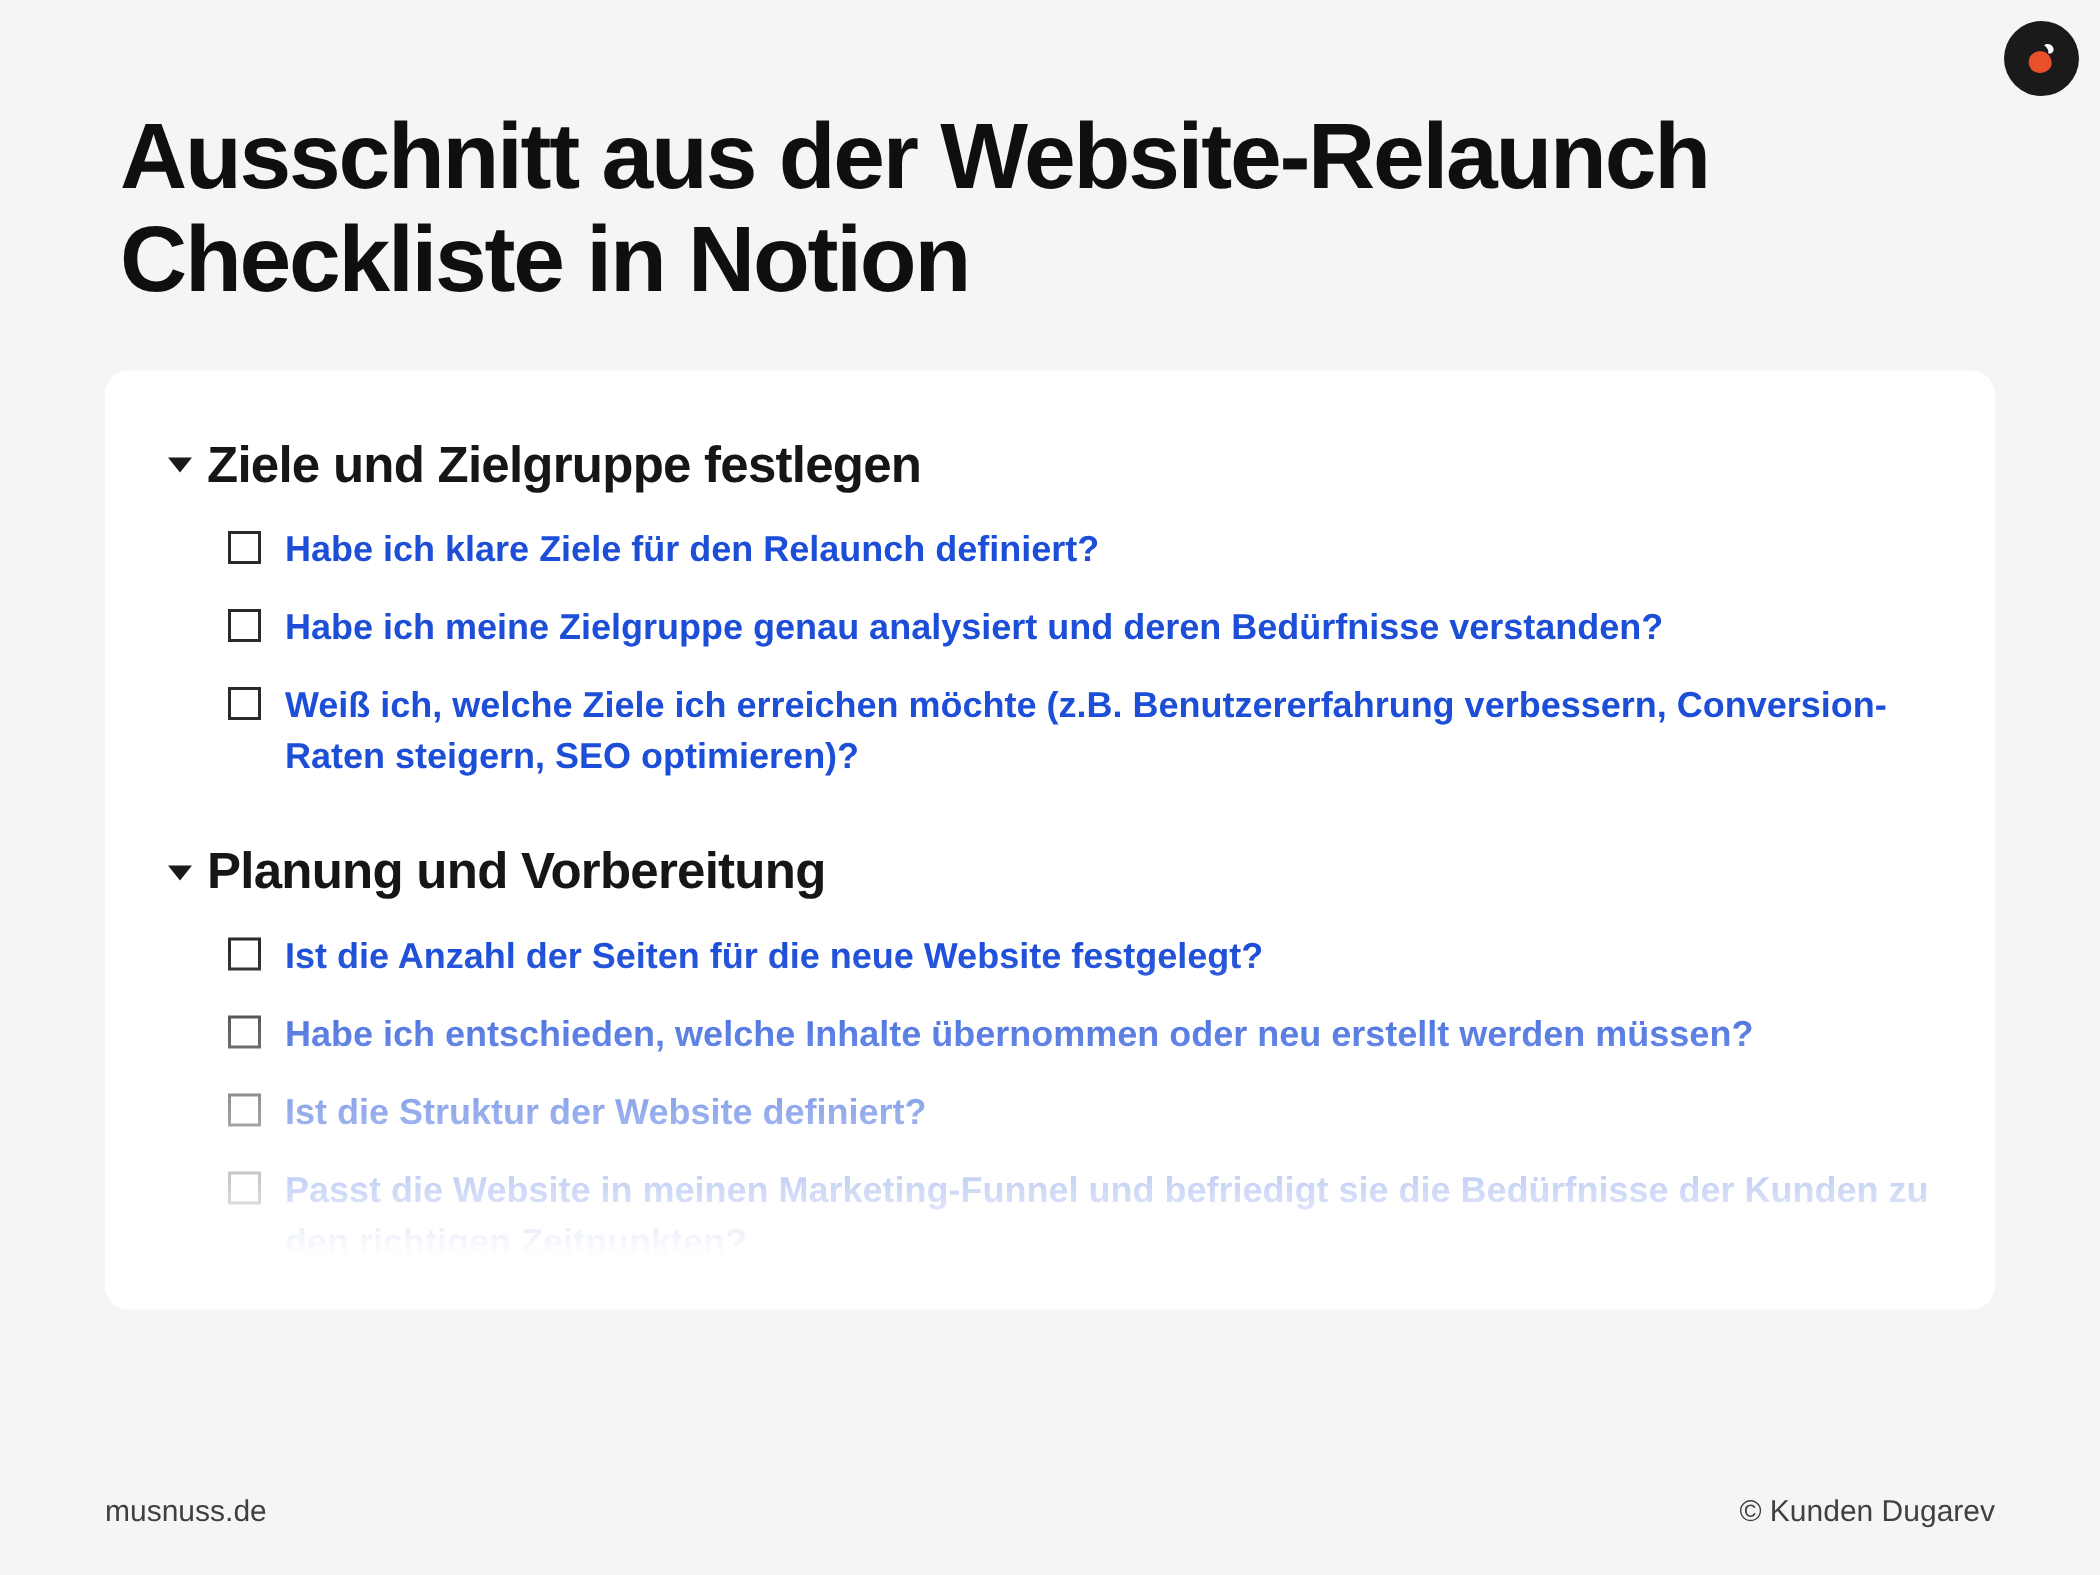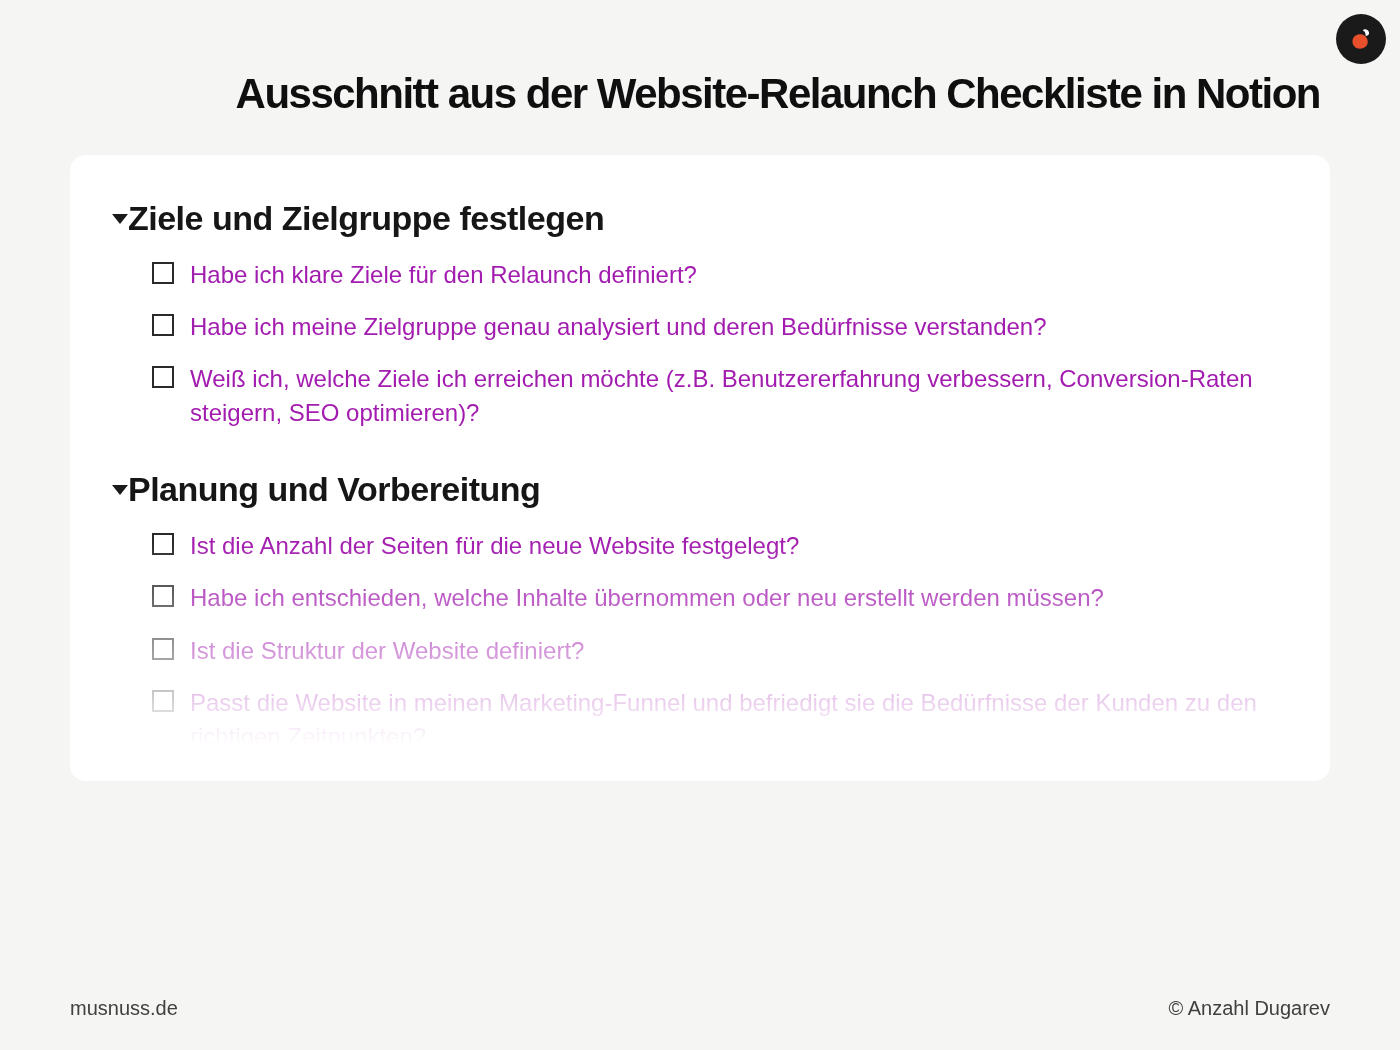--- a/index.html
+++ b/index.html
@@ -25,22 +25,22 @@
       background: #1a1a1a;
       display: flex;
       align-items: center;
       justify-content: center;
     }
     .logo-badge svg {
       width: 28px;
       height: 28px;
     }
     .page-title {
-      text-align: right;
-      font-size: 42px;
+      text-align: left;
+      font-size: 62px;
       font-weight: 800;
       color: #0f0f0f;
       line-height: 1.12;
       letter-spacing: -1.5px;
       padding: 70px 80px 38px 80px;
     }
     .card {
       background: #ffffff;
       border-radius: 16px;
       margin: 0 70px;
@@ -48,20 +48,21 @@
       height: 626px;
       position: relative;
       overflow: hidden;
     }
     .section {
       margin-bottom: 40px;
     }
     .section-header {
       display: flex;
       align-items: center;
+      gap: 10px;
       margin-bottom: 20px;
       cursor: pointer;
     }
     .disclosure {
       width: 0;
       height: 0;
       border-left: 8px solid transparent;
       border-right: 8px solid transparent;
       border-top: 10px solid #1a1a1a;
       flex-shrink: 0;
@@ -86,22 +87,22 @@
       height: 22px;
       border: 2.4px solid #2a2a2a;
       flex-shrink: 0;
       margin-top: 4px;
       cursor: pointer;
       background: transparent;
     }
     .check-label {
       font-size: 24px;
       line-height: 1.42;
-      color: #a21caf;
-      font-weight: 400;
+      color: #1d4ed8;
+      font-weight: 700;
     }
     .fade-overlay {
       position: absolute;
       left: 0;
       right: 0;
       bottom: 0;
       height: 240px;
       background: linear-gradient(to bottom, rgba(255,255,255,0) 0%, rgba(255,255,255,1) 85%);
       pointer-events: none;
     }
@@ -174,14 +175,14 @@
         <div class="check-label">Passt die Website in meinen Marketing-Funnel und befriedigt sie die Bedürfnisse der Kunden zu den richtigen Zeitpunkten?</div>
       </div>
     </div>
   </div>
 
   <div class="fade-overlay"></div>
 </div>
 
 <div class="footer">
   <span>musnuss.de</span>
-  <span>© Anzahl Dugarev</span>
+  <span>© Kunden Dugarev</span>
 </div>
 
 </body></html>

